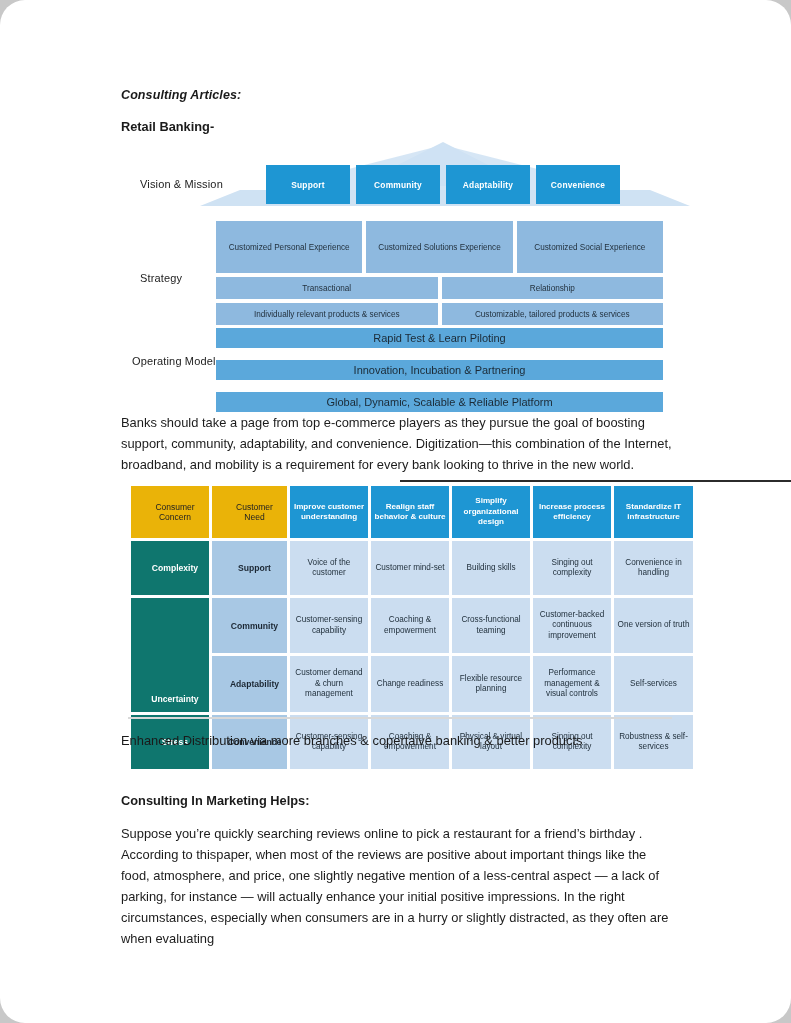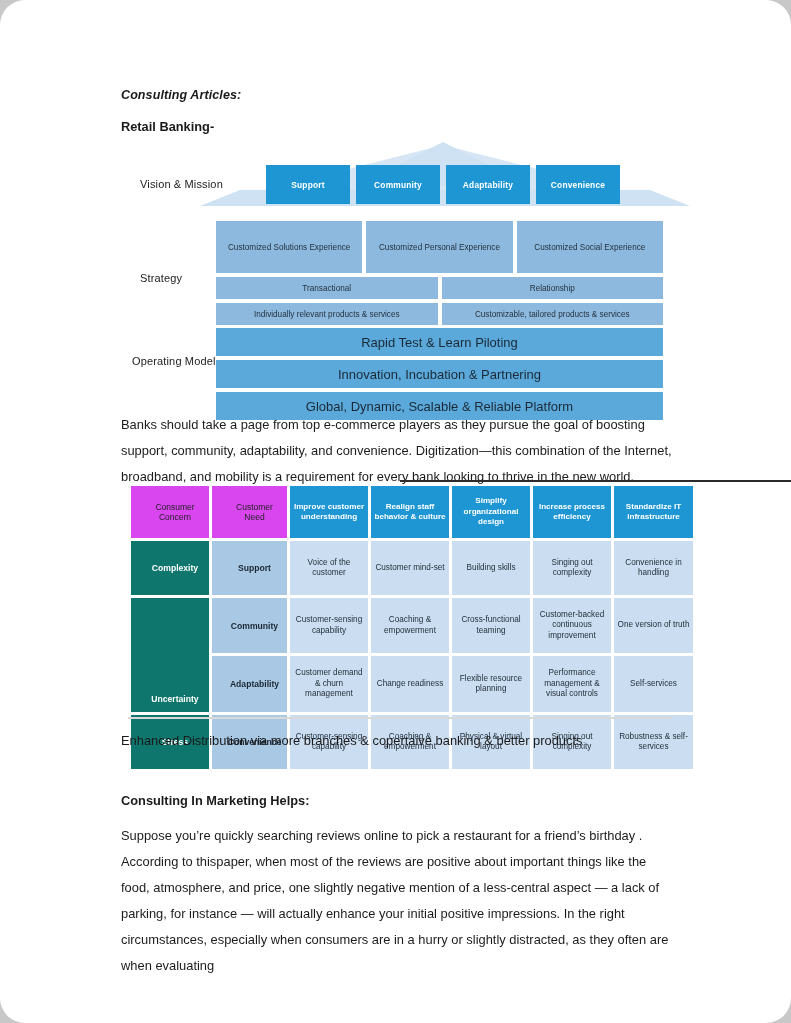--- a/index.html
+++ b/index.html
@@ -37,21 +37,21 @@
   .heading-bold {
     left: 121px;
     top: 119px;
     font-size: 12.8px;
     font-weight: bold;
   }
   .para {
     left: 121px;
     width: 556px;
     font-size: 12.9px;
-    line-height: 26px;
+    line-height: 21px;
     color: #1c1c1c;
   }
   .para-1 { top: 412px; }
   .enhanced { left: 121px; top: 733px; font-size: 12.9px; }
   .heading-neg { left: 121px; top: 793px; font-size: 12.8px; font-weight: bold; }
   .para-2 { top: 823px; }
 
   
   .pyramid {
     position: absolute;
@@ -139,25 +139,25 @@
     text-align: center;
   }
 
   .op-rows {
     position: absolute;
     left: 216px;
     top: 188px;
     width: 447px;
   }
   .op-row {
-    height: 28px;
-    margin-bottom: 4px;
+    height: 20px;
+    margin-bottom: 12px;
     background: #5BA8DB;
     color: #1b2a36;
-    font-size: 13px;
+    font-size: 11px;
     display: flex;
     align-items: center;
     justify-content: center;
     text-align: center;
   }
 
   
   .matrix {
     position: absolute;
     left: 128px;
@@ -177,21 +177,21 @@
     border-spacing: 3px;
     width: 544px;
     table-layout: fixed;
   }
   .mtable td, .mtable th {
     padding: 0;
     vertical-align: middle;
     text-align: center;
   }
   .hdr-plain {
-    background: #d946ef;
+    background: #eab308;
     color: #222;
     font-size: 8.5px;
     text-align: left;
     padding-left: 10px !important;
     height: 48px;
     font-weight: normal;
   }
   .hdr-blue {
     background: #1E96D3;
     color: #ffffff;
@@ -258,22 +258,22 @@
     </svg>
 
     <div class="vision-boxes">
       <div class="vision-box">Support</div>
       <div class="vision-box">Community</div>
       <div class="vision-box">Adaptability</div>
       <div class="vision-box">Convenience</div>
     </div>
 
     <div class="strat-exp">
+      <div class="strat-exp-cell">Customized Personal Experience</div>
       <div class="strat-exp-cell">Customized Solutions Experience</div>
-      <div class="strat-exp-cell">Customized Personal Experience</div>
       <div class="strat-exp-cell">Customized Social Experience</div>
     </div>
 
     <div class="strat-two second">
       <div class="strat-two-cell">Individually relevant products &amp; services</div>
       <div class="strat-two-cell">Customizable, tailored products &amp; services</div>
     </div>
 
     <div class="strat-two">
       <div class="strat-two-cell">Transactional</div>

